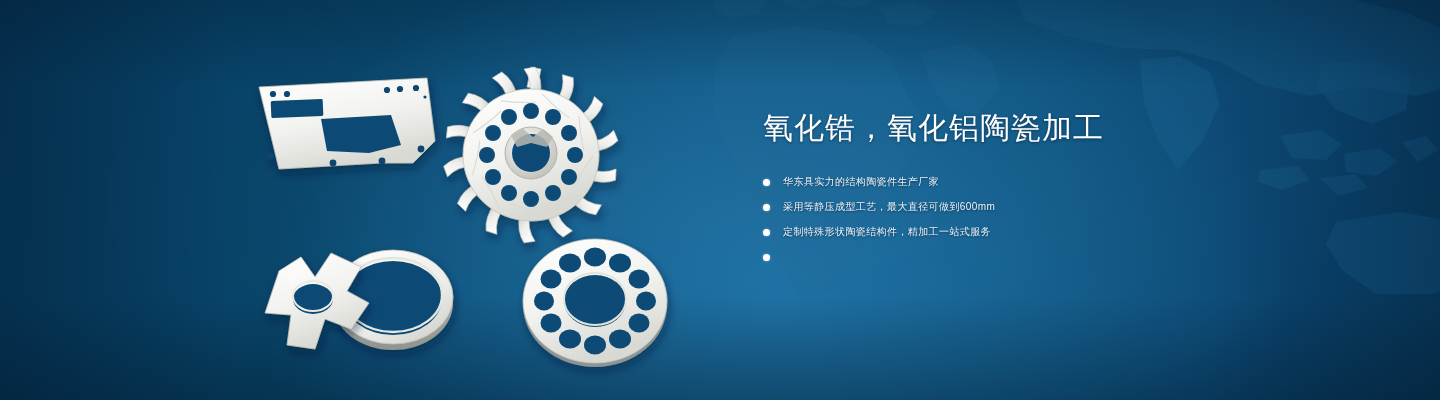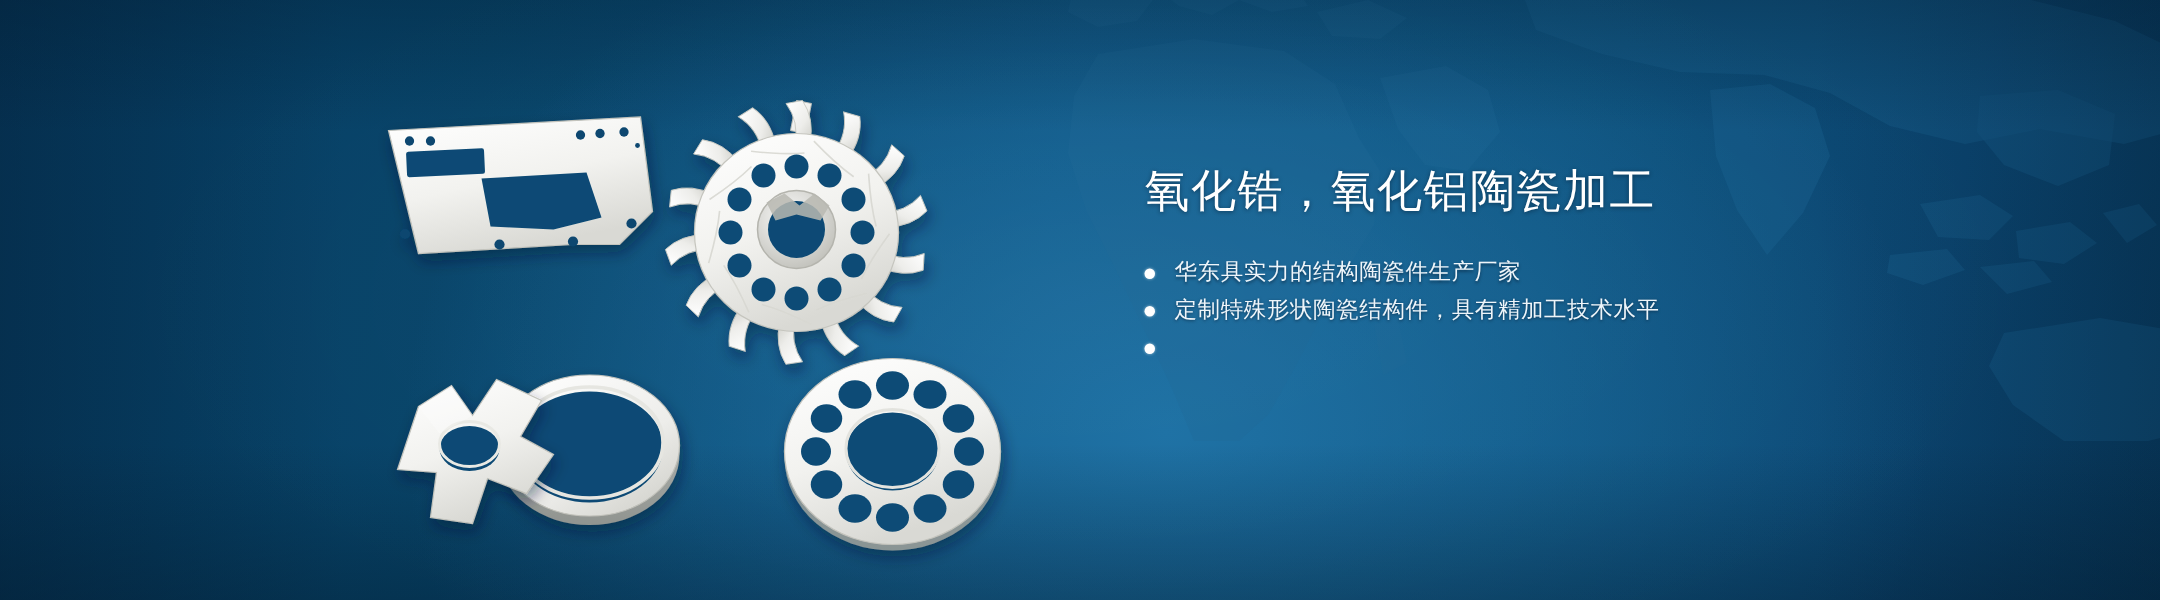--- a/index.html
+++ b/index.html
@@ -80,21 +80,21 @@
   .dot {
     width: 7px; height: 7px;
     border-radius: 50%;
     background: #ffffff;
     flex: 0 0 auto;
     margin-right: 13px;
     box-shadow: 0 0 2px rgba(255,255,255,0.6);
   }
   .bullet-text {
     color: #eef5fa;
-    font-size: 15px;
+    font-size: 10px;
     line-height: 24px;
     letter-spacing: 0.4px;
     white-space: nowrap;
     text-shadow: 0 1px 2px rgba(0,12,28,0.5);
   }
 </style>
 </head>
 <body>
 
 <div id="banner">
@@ -308,21 +308,25 @@
 
   <div class="copy">
     <h1 class="headline">氧化锆，氧化铝陶瓷加工</h1>
     <ul class="bullets">
       <li class="bullet">
         <span class="dot"></span>
         <span class="bullet-text">华东具实力的结构陶瓷件生产厂家</span>
       </li>
       <li class="bullet">
         <span class="dot"></span>
-        <span class="bullet-text">定制特殊形状陶瓷结构件，具有精加工技术水平</span>
+        <span class="bullet-text">采用等静压成型工艺，最大直径可做到600mm</span>
+      </li>
+      <li class="bullet">
+        <span class="dot"></span>
+        <span class="bullet-text">定制特殊形状陶瓷结构件，精加工一站式服务</span>
       </li>
       <li class="bullet">
         <span class="dot"></span>
       </li>
     </ul>
   </div>
 
 </div>
 
 </body></html>

